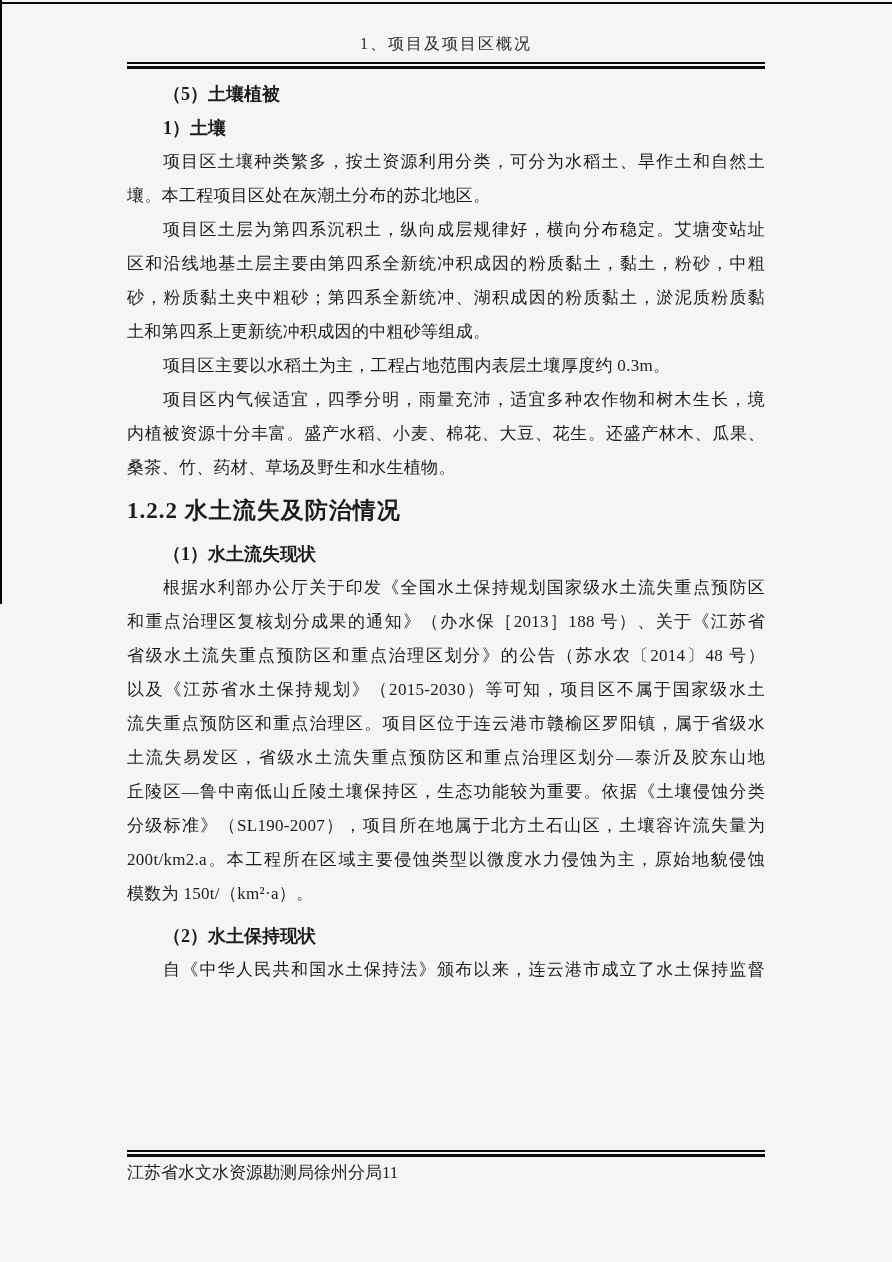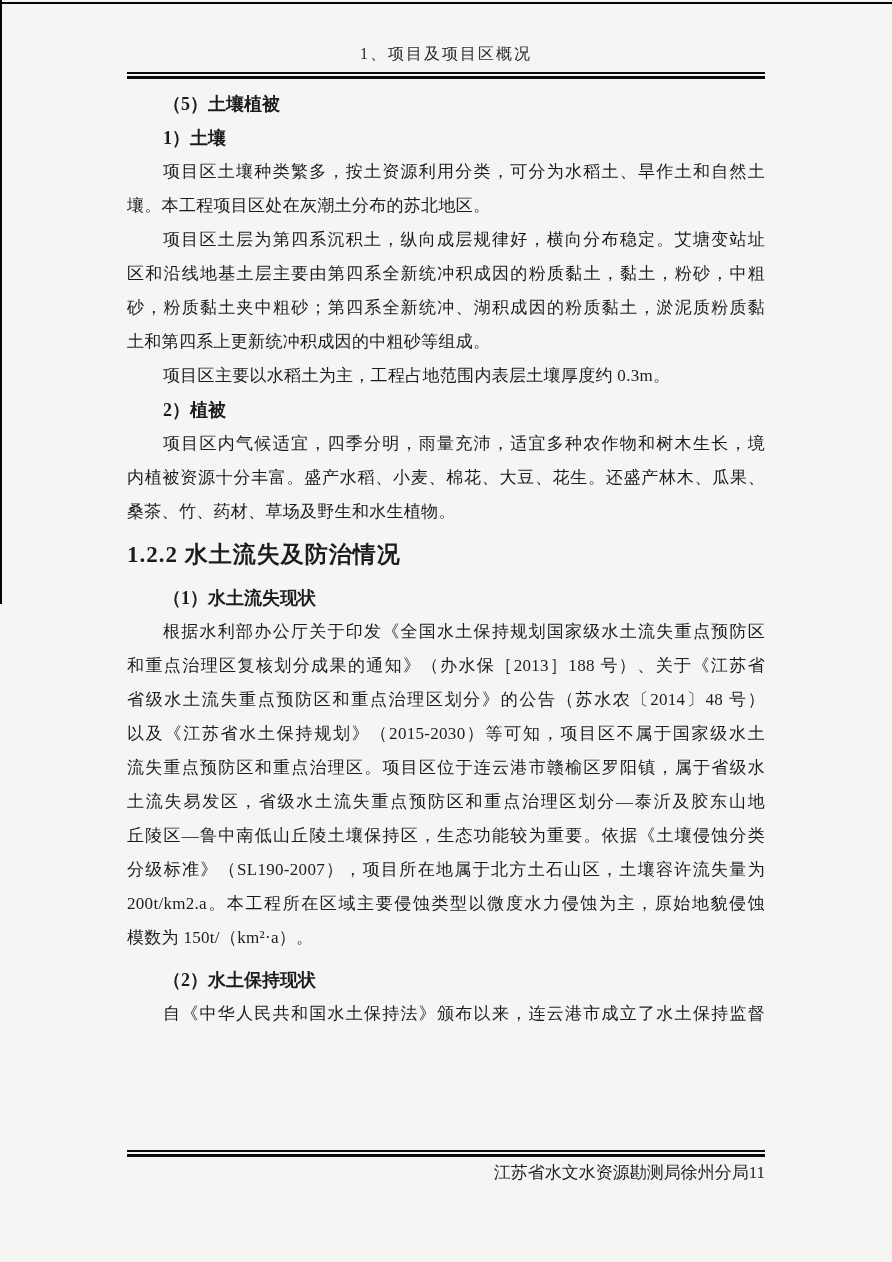--- a/index.html
+++ b/index.html
@@ -8,21 +8,21 @@
     width:892px;height:1262px;
     background:#f5f5f3;
     overflow:hidden;
     font-family:"Liberation Serif","DejaVu Serif",serif;
     color:#1c1c1c;
   }
   
   .scan-top{position:absolute;top:2px;left:0;width:892px;height:2px;background:#050505;}
   .scan-left{position:absolute;top:0;left:0;width:2px;height:604px;background:#050505;}
 
-  .running-header{padding-top:42px;margin:0 127px;width:638px;}
+  .running-header{padding-top:32px;margin:0 127px;width:638px;}
   .running-header .title{
     text-align:center;font-size:16px;letter-spacing:2px;color:#2b2b2b;line-height:24px;
   }
   .dbl-rule{
     margin-top:6px;height:2px;
     border-top:2px solid #0a0a0a;
     border-bottom:3px solid #0a0a0a;
   }
 
   .doc-body{margin:8px 127px 4px;width:638px;}
@@ -36,21 +36,21 @@
     font-size:17px;line-height:34px;
     text-align:justify;text-align-last:justify;
     letter-spacing:0.3px;
   }
   .ln.ind{text-indent:36px;}
   .ln.end{text-align:left;text-align-last:left;font-family:Liberation Serif, serif;}
   .h-gap{margin-top:8px;}
 
   .page-footer{position:absolute;left:127px;top:1150px;width:638px;}
   .footer-row{
-    display:flex;justify-content:flex-end;align-items:baseline;
+    display:flex;justify-content:flex-start;align-items:baseline;
     font-size:17px;line-height:26px;margin-top:3px;color:#232323;
   }
 </style>
 </head>
 <body>
 
 <div class="page">
   <div class="scan-top"></div>
   <div class="scan-left"></div>
 
@@ -72,21 +72,20 @@
       <div class="ln ind">项目区土层为第四系沉积土，纵向成层规律好，横向分布稳定。艾塘变站址</div>
       <div class="ln">区和沿线地基土层主要由第四系全新统冲积成因的粉质黏土，黏土，粉砂，中粗</div>
       <div class="ln">砂，粉质黏土夹中粗砂；第四系全新统冲、湖积成因的粉质黏土，淤泥质粉质黏</div>
       <div class="ln end">土和第四系上更新统冲积成因的中粗砂等组成。</div>
     </div>
 
     <div>
       <div class="ln ind end">项目区主要以水稻土为主，工程占地范围内表层土壤厚度约 0.3m。</div>
     </div>
 
-    <div class="h-sub">2）植被</div>
 
     <div>
       <div class="ln ind">项目区内气候适宜，四季分明，雨量充沛，适宜多种农作物和树木生长，境</div>
       <div class="ln">内植被资源十分丰富。盛产水稻、小麦、棉花、大豆、花生。还盛产林木、瓜果、</div>
       <div class="ln end">桑茶、竹、药材、草场及野生和水生植物。</div>
     </div>
 
 
     <div class="h-main">1.2.2 水土流失及防治情况</div>
 

